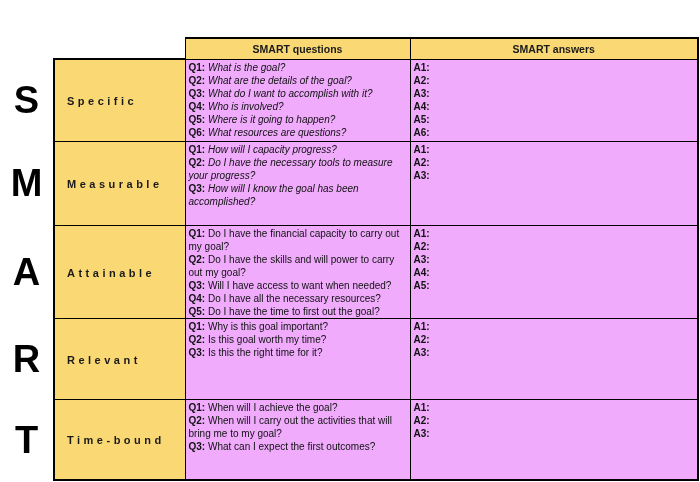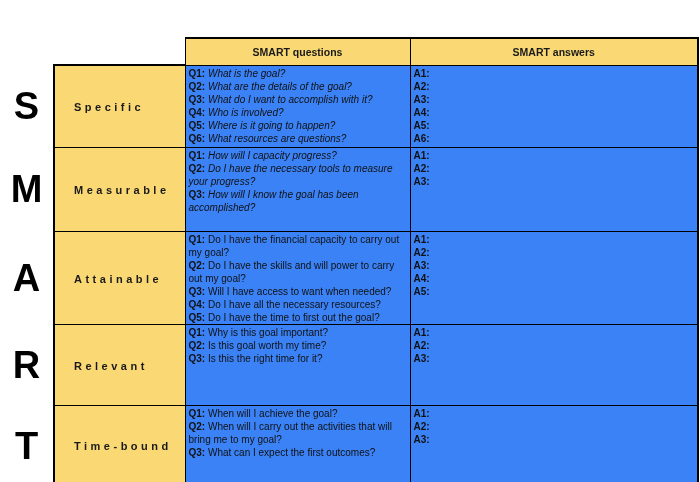--- a/index.html
+++ b/index.html
@@ -37,21 +37,21 @@
     width: 698px;
   }
   col.c-letter   { width: 54px; }
   col.c-label    { width: 131px; }
   col.c-question { width: 225px; }
   col.c-answer   { width: 288px; }
 
   td { padding: 0; }
 
   
-  tr.header-row { height: 27px; }
+  tr.header-row { height: 21px; }
   td.blank-cell { border: none; background: #ffffff; }
   td.hdr {
     border: 1px solid #000;
     border-top-width: 2px;
     background: var(--accent, #fad874);
     font-size: 10.5px;
     font-weight: 700;
     text-align: center;
     vertical-align: middle;
     color: #1a1a1a;
@@ -73,33 +73,33 @@
     font-size: 38px;
     font-weight: 700;
     color: #000000;
     line-height: 1;
   }
   td.label-cell {
     border: 1px solid #000;
     border-left-width: 2px;
     background: var(--accent, #fad874);
     vertical-align: middle;
-    padding-left: 19px;
+    padding-left: 12px;
   }
   tbody tr:first-child td.label-cell { border-top-width: 2px; }
   .label-text {
     font-size: 11px;
     font-weight: 700;
     letter-spacing: 3.5px;
     color: #1a1a1a;
     white-space: nowrap;
   }
   td.questions-cell, td.answers-cell {
     border: 1px solid #000;
-    background: #3b82f6;
+    background: #f0abfc;
     vertical-align: top;
     padding: 1px 3px 0 3px;
     font-size: 10px;
     line-height: 13px;
   }
   td.answers-cell { border-right-width: 2px; }
   tbody tr:last-child td.label-cell,
   tbody tr:last-child td.questions-cell,
   tbody tr:last-child td.answers-cell { border-bottom-width: 2px; }
 

